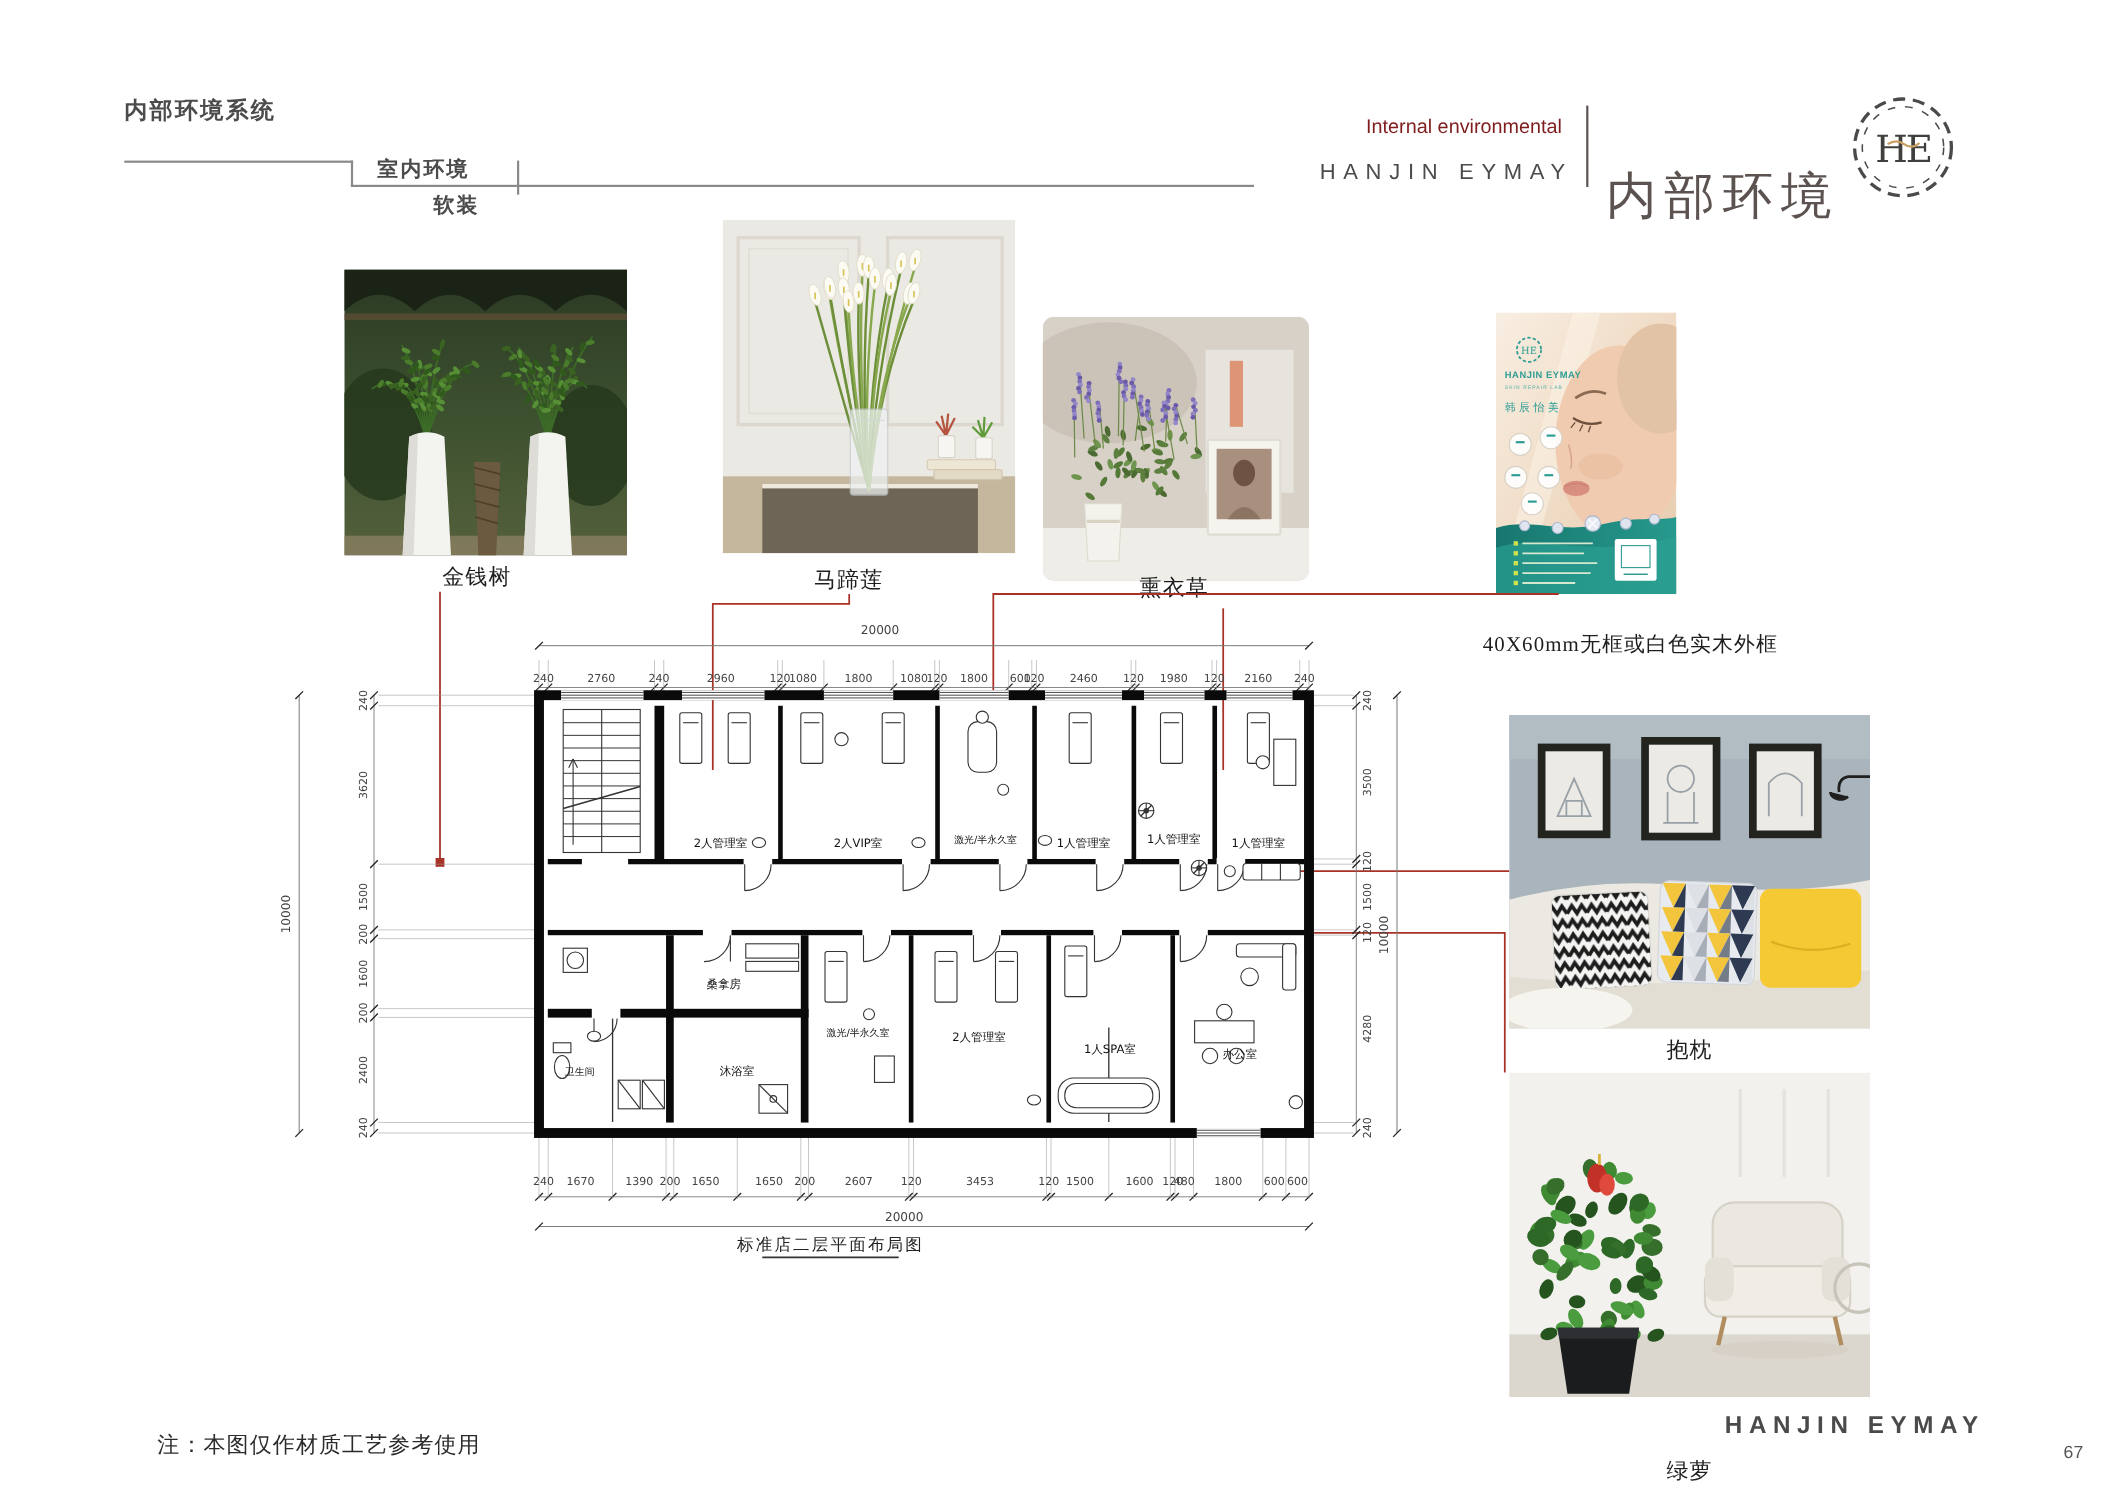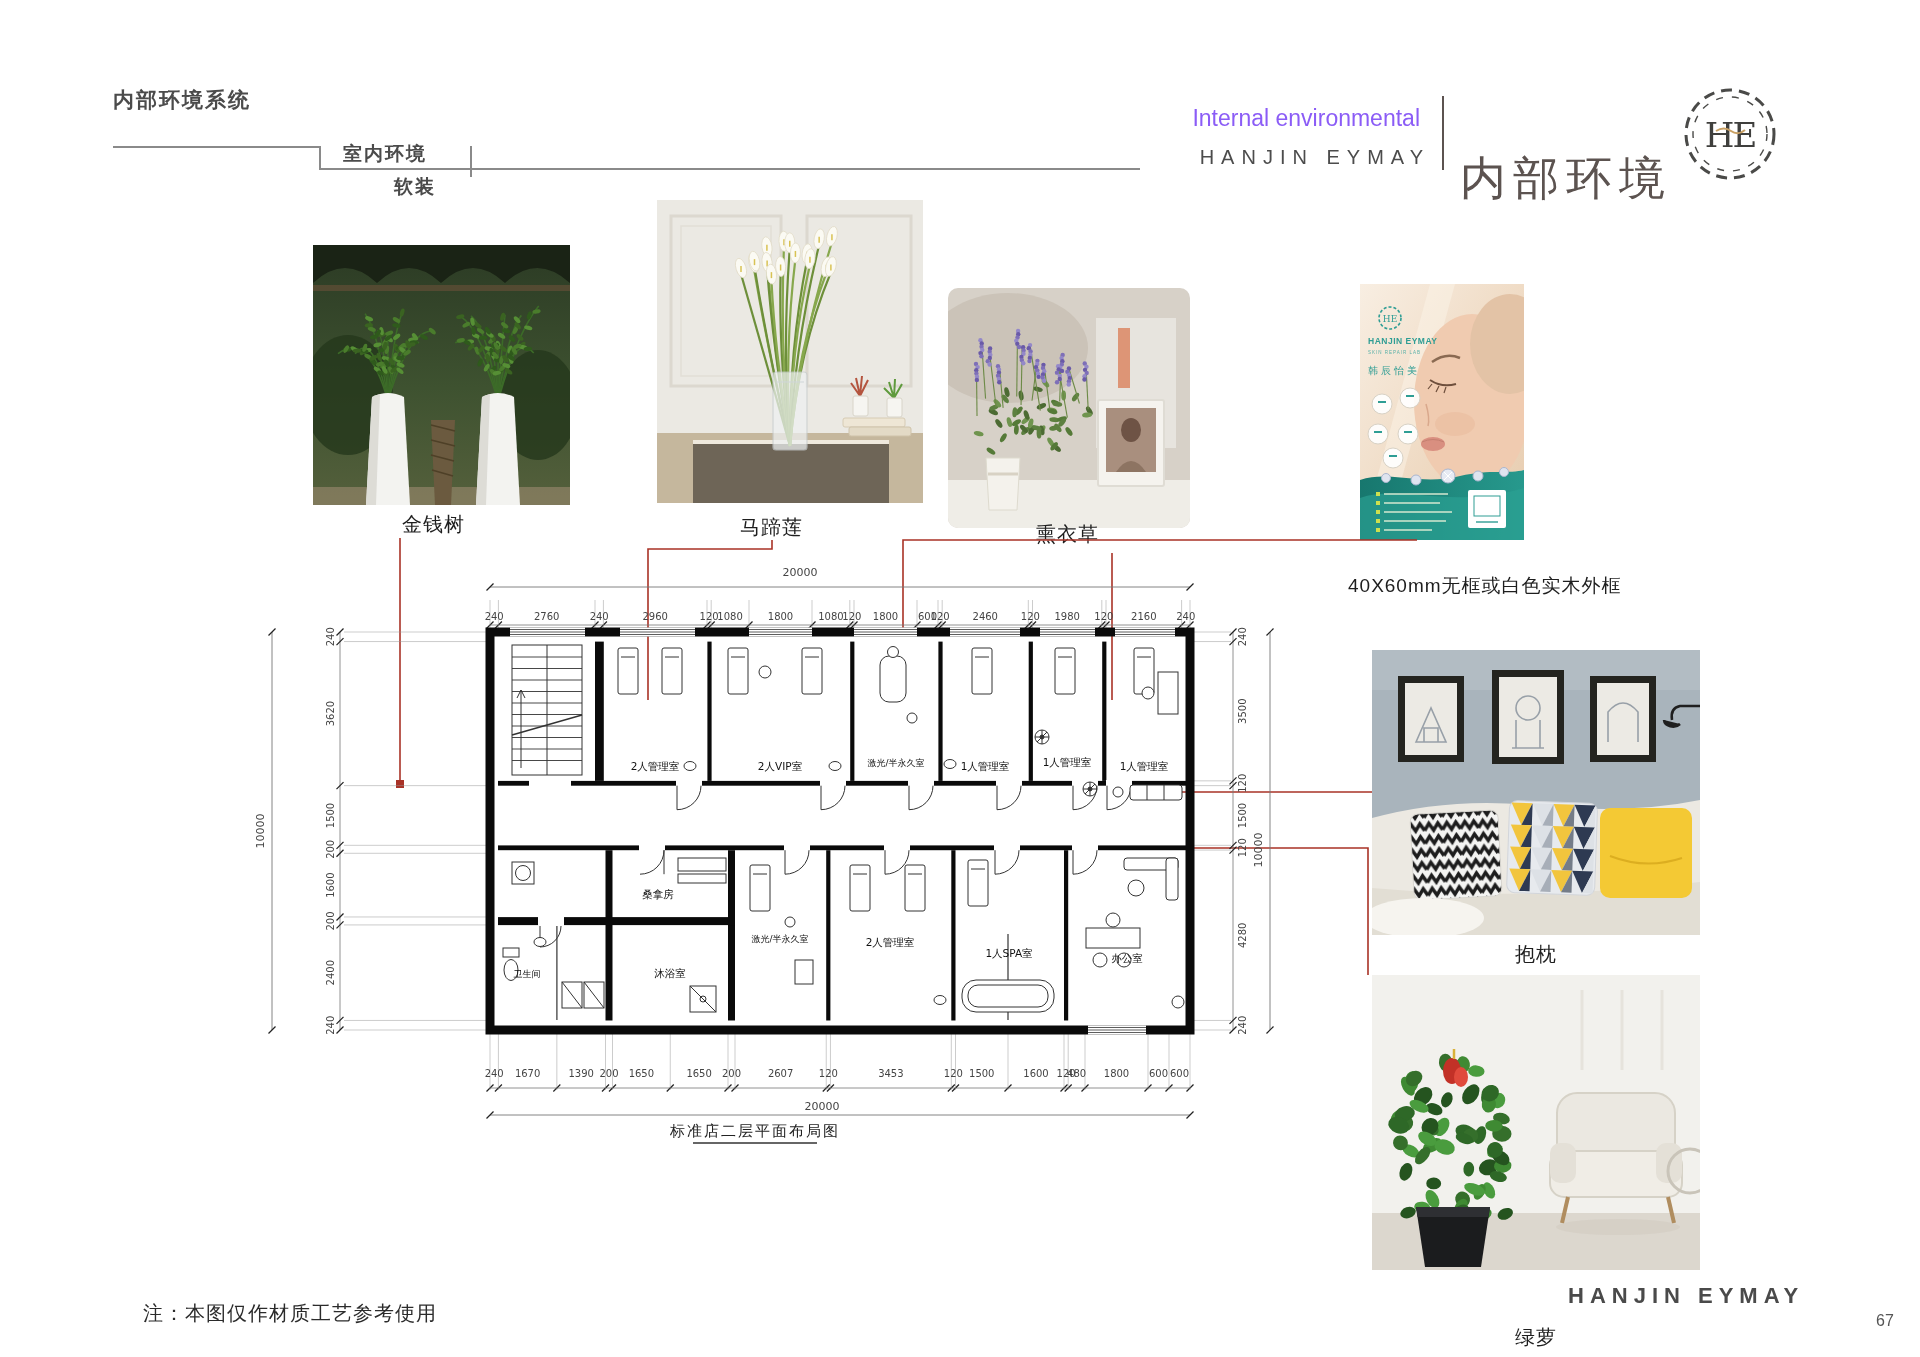--- a/index.html
+++ b/index.html
@@ -3,24 +3,24 @@
 <meta charset="utf-8">
 <style>
   html,body{margin:0;padding:0;background:#fff;}
   body{width:1920px;height:1357px;position:relative;overflow:hidden;
        font-family:"Liberation Sans","DejaVu Sans",sans-serif;color:#333;}
   .abs{position:absolute;}
   .hline{position:absolute;background:#8a8a8a;height:2px;}
   .vline{position:absolute;background:#8a8a8a;width:2px;}
   .crumb1{font-size:21px;color:#4b4b4b;letter-spacing:2px;font-weight:600;}
   .crumb2{font-size:19px;color:#4b4b4b;letter-spacing:2px;font-weight:600;}
-  .hdr-en1{font-size:23px;color:#8b5cf6;}
+  .hdr-en1{font-size:18px;color:#7f1d1d;}
   .hdr-en2{font-size:20px;color:#4c4c4c;letter-spacing:7px;font-weight:500;}
   .hdr-cn{font-size:46px;color:#5c5350;letter-spacing:7px;font-family:Liberation Sans, sans-serif;margin-top:44px;}
-  .photo-label{font-size:20px;color:#1e1e1e;letter-spacing:1px;}
+  .photo-label{font-size:20px;color:#1e1e1e;letter-spacing:1px;font-family:Liberation Serif, serif;}
   .center-label{text-align:center;}
   .note{font-size:20px;color:#2b2b2b;letter-spacing:1px;}
   .foot-brand{font-size:22px;color:#4a4a4a;letter-spacing:6px;font-weight:600;}
   .pagenum{font-size:16px;color:#555;}
   svg text.dim{font-size:10px;fill:#444;font-family:"DejaVu Sans",sans-serif;}
   svg text.dimtot{font-size:11px;fill:#444;font-family:"DejaVu Sans",sans-serif;}
   svg text.room{font-size:10.5px;fill:#111;font-family:"DejaVu Sans",sans-serif;}
   svg text.roomsm{font-size:9px;fill:#111;font-family:"DejaVu Sans",sans-serif;}
   svg text.caption{font-size:15px;fill:#222;letter-spacing:2px;font-family:"DejaVu Sans",sans-serif;}
 </style>

